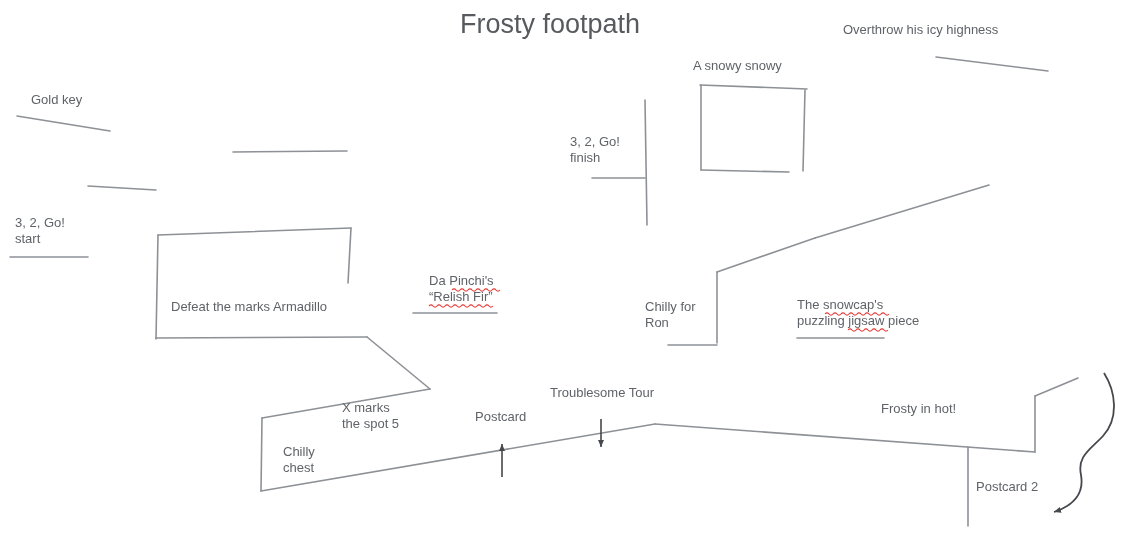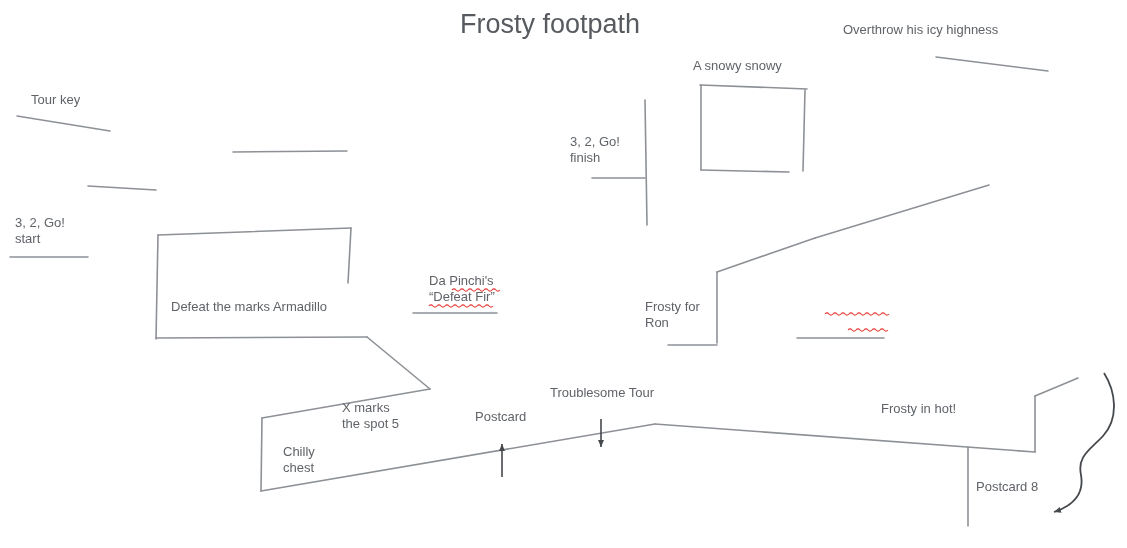--- a/index.html
+++ b/index.html
@@ -73,32 +73,34 @@
       <path d="M 452 290 Q 454 287.8 456 290 Q 458 292.2 460 290 Q 462 287.8 464 290 Q 466 292.2 468 290 Q 470 287.8 472 290 Q 474 292.2 476 290 Q 478 287.8 480 290 Q 482 292.2 484 290 Q 486 287.8 488 290 Q 490 292.2 492 290 Q 494 287.8 496 290 Q 498 292.2 500 290" fill="none" stroke="#e53935" stroke-width="1.1"></path>
       <path d="M 429 306 Q 431 303.8 433 306 Q 435 308.2 437 306 Q 439 303.8 441 306 Q 443 308.2 445 306 Q 447 303.8 449 306 Q 451 308.2 453 306 Q 455 303.8 457 306 Q 459 308.2 461 306 Q 463 303.8 465 306 Q 467 308.2 469 306 Q 471 303.8 473 306 Q 475 308.2 477 306 Q 479 303.8 481 306 Q 483 308.2 485 306 Q 487 303.8 489 306 Q 491 308.2 493 306" fill="none" stroke="#e53935" stroke-width="1.1"></path>
       <path d="M 825 314 Q 827 311.8 829 314 Q 831 316.2 833 314 Q 835 311.8 837 314 Q 839 316.2 841 314 Q 843 311.8 845 314 Q 847 316.2 849 314 Q 851 311.8 853 314 Q 855 316.2 857 314 Q 859 311.8 861 314 Q 863 316.2 865 314 Q 867 311.8 869 314 Q 871 316.2 873 314 Q 875 311.8 877 314 Q 879 316.2 881 314 Q 883 311.8 885 314 Q 887 316.2 889 314" fill="none" stroke="#e53935" stroke-width="1.1"></path>
       <path d="M 848 330 Q 850 327.8 852 330 Q 854 332.2 856 330 Q 858 327.8 860 330 Q 862 332.2 864 330 Q 866 327.8 868 330 Q 870 332.2 872 330 Q 874 327.8 876 330 Q 878 332.2 880 330 Q 882 327.8 884 330 Q 886 332.2 888 330" fill="none" stroke="#e53935" stroke-width="1.1"></path>
     </svg>
 
   <div class="label" style="left:843px;top:22px">Overthrow his icy highness</div>
 
   <div class="label title">Frosty footpath</div>
   <div class="label" style="left:693px;top:58px">A snowy snowy</div>
-  <div class="label" style="left:31px;top:92px">Tour key</div>
+  <div class="label" style="left:31px;top:92px">Gold key</div>
   <div class="label" style="left:570px;top:134px">3, 2, Go!
 finish</div>
   <div class="label" style="left:15px;top:215px">3, 2, Go!
 start</div>
   <div class="label" style="left:171px;top:299px">Defeat the marks Armadillo</div>
   <div class="label" style="left:429px;top:273px">Da Pinchi's
-“Defeat Fir”</div>
-  <div class="label" style="left:645px;top:299px">Frosty for
+“Relish Fir”</div>
+  <div class="label" style="left:645px;top:299px">Chilly for
 Ron</div>
+  <div class="label" style="left:797px;top:297px">The snowcap's
+puzzling jigsaw piece</div>
   <div class="label" style="left:342px;top:400px">X marks
 the spot 5</div>
   <div class="label" style="left:475px;top:409px">Postcard</div>
   <div class="label" style="left:550px;top:385px">Troublesome Tour</div>
   <div class="label" style="left:283px;top:444px">Chilly
 chest</div>
   <div class="label" style="left:881px;top:401px">Frosty in hot!</div>
-  <div class="label" style="left:976px;top:479px">Postcard 8</div>
+  <div class="label" style="left:976px;top:479px">Postcard 2</div>
 
 </div>
 
 </body></html>

